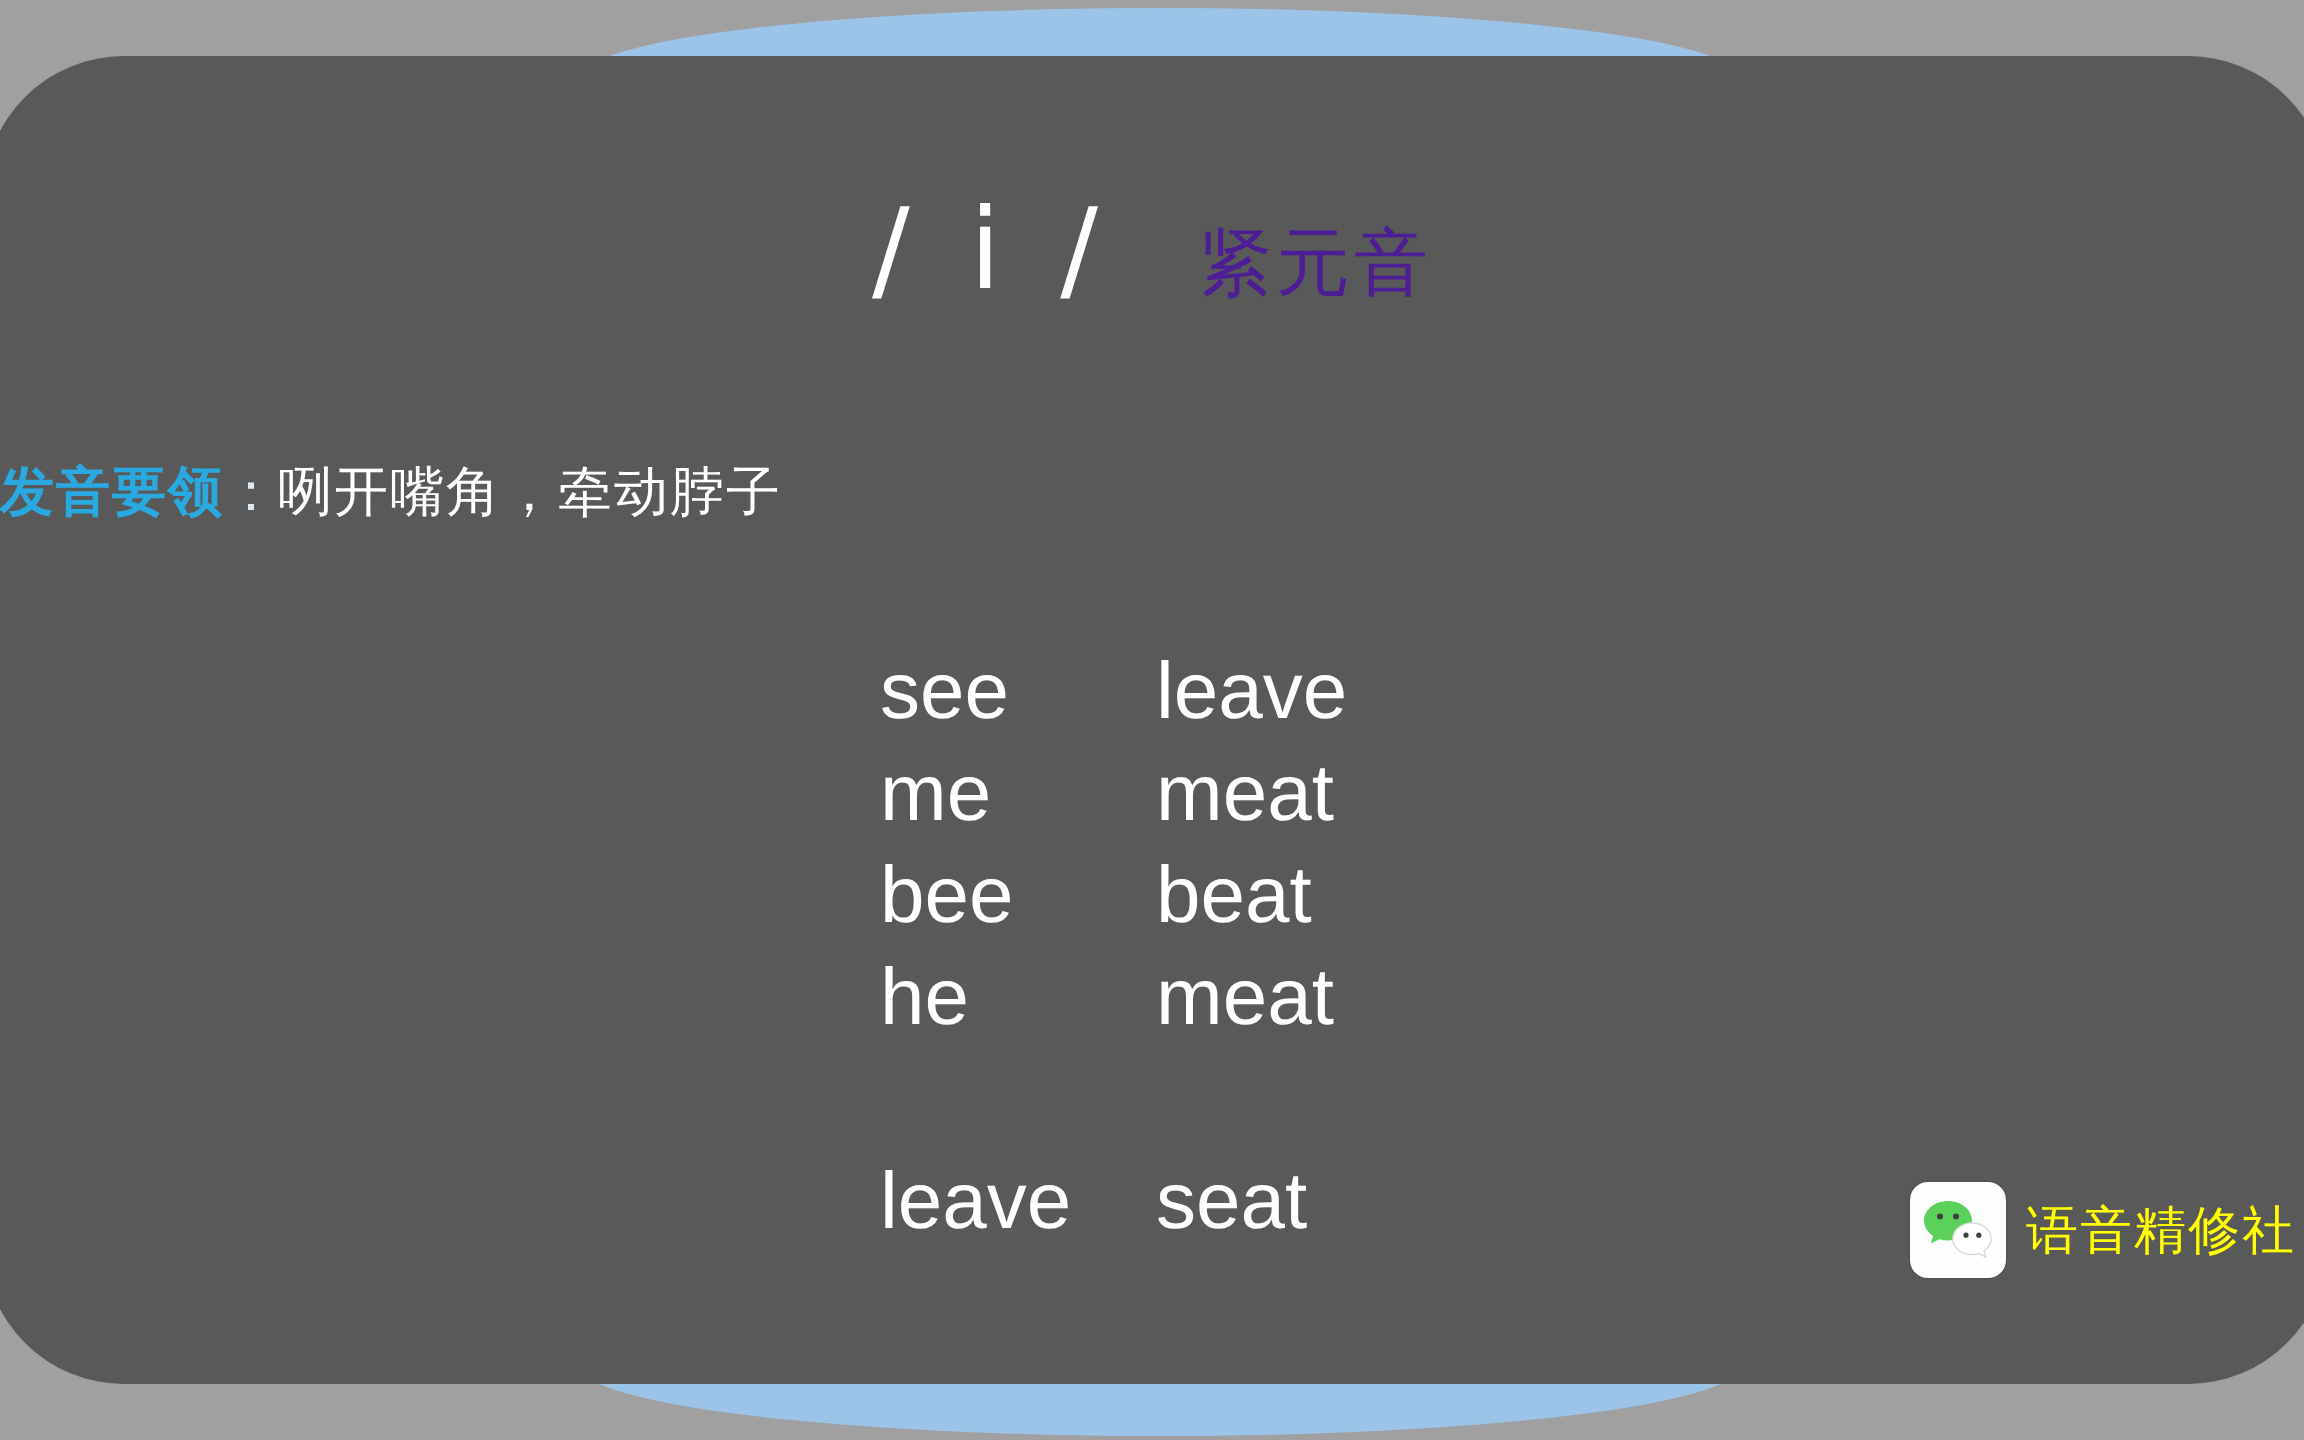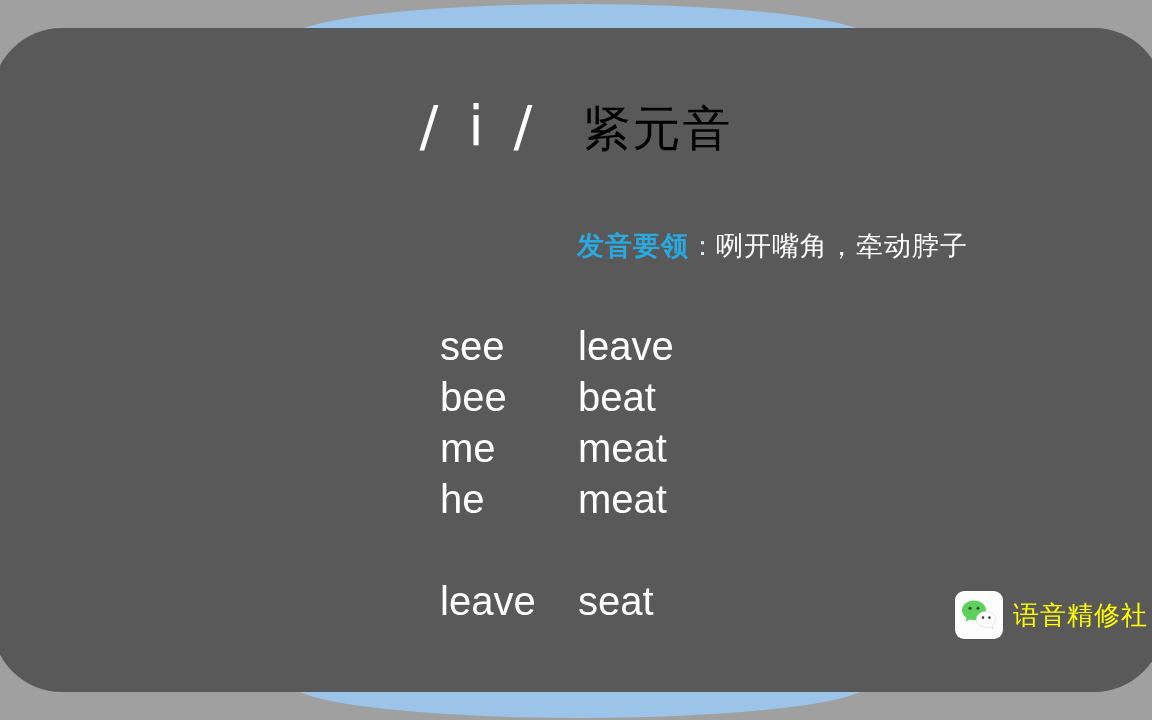--- a/index.html
+++ b/index.html
@@ -69,35 +69,35 @@
   }
   #phoneme {
     color: #ffffff;
     font-size: 56px;
     font-weight: 400;
     letter-spacing: 6px;
     font-family: "DejaVu Sans", "Liberation Sans", sans-serif;
     line-height: 1;
   }
   #category {
-    color: #000000;
-    font-size: 48px;
+    color: #4c1d95;
+    font-size: 37px;
     font-weight: 400;
     margin-left: 44px;
     letter-spacing: 2px;
     line-height: 1;
   }
 
   
   #tip-row {
     position: absolute;
     left: 0;
     top: 230px;
     width: 968px;
-    text-align: right;
+    text-align: left;
     white-space: nowrap;
     font-size: 27px;
     line-height: 1.2;
   }
   #tip-label {
     color: #29a9e0;
     font-weight: bold;
     letter-spacing: 1px;
   }
   #tip-colon {
@@ -184,26 +184,26 @@
   <div id="tip-row">
     <span id="tip-label">发音要领</span><span id="tip-colon">：</span><span id="tip-text">咧开嘴角，牵动脖子</span>
   </div>
 
   <div id="word-list">
     <div class="word-row">
       <span class="word col1">see</span>
       <span class="word col2">leave</span>
     </div>
     <div class="word-row">
+      <span class="word col1">me</span>
+      <span class="word col2">meat</span>
+    </div>
+    <div class="word-row">
       <span class="word col1">bee</span>
       <span class="word col2">beat</span>
-    </div>
-    <div class="word-row">
-      <span class="word col1">me</span>
-      <span class="word col2">meat</span>
     </div>
     <div class="word-row">
       <span class="word col1">he</span>
       <span class="word col2">meat</span>
     </div>
     <div class="word-row">
     </div>
     <div class="word-row">
       <span class="word col1">leave</span>
       <span class="word col2">seat</span>

